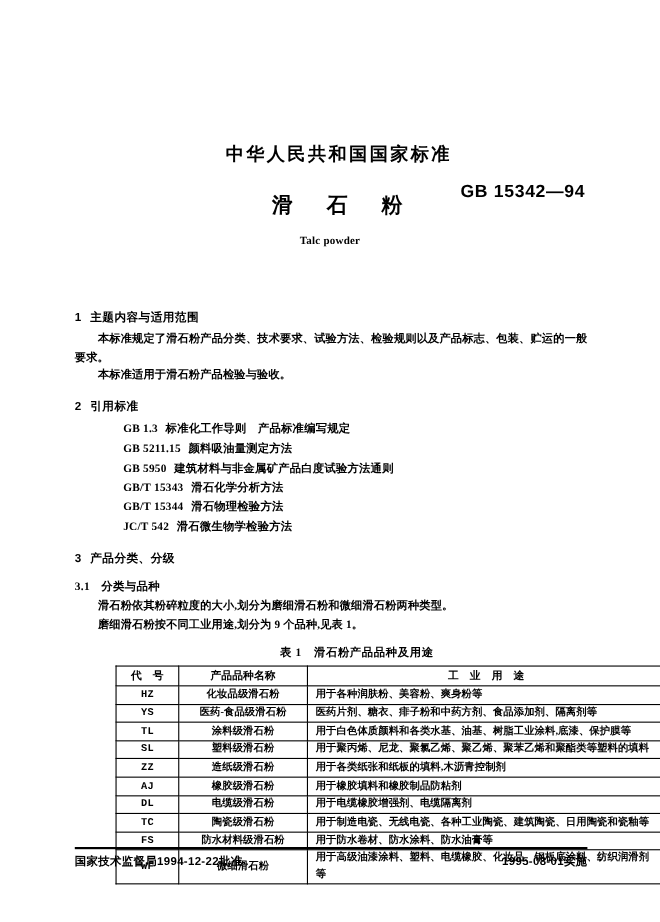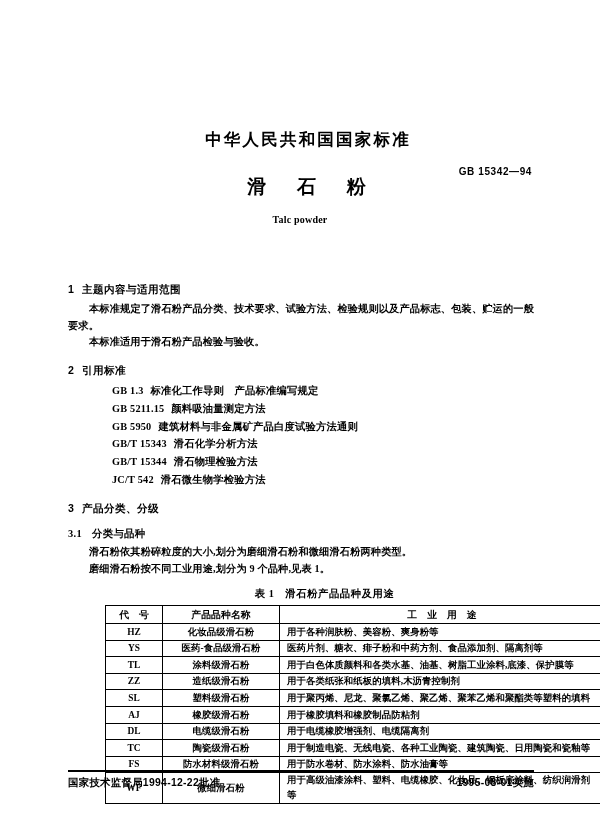--- a/index.html
+++ b/index.html
@@ -36,21 +36,21 @@
     font-size: 16.5px;
     font-weight: bold;
     letter-spacing: 2.2px;
     line-height: 1.2;
     padding-left: 16px;
   }
   .std-number {
     position: absolute;
     right: 0px;
     top: 36px;
-    font-size: 10px;
+    font-size: 16px;
     font-weight: bold;
     letter-spacing: 0.6px;
     font-family: "Liberation Sans", sans-serif;
   }
   .doc-title {
     text-align: center;
     font-size: 19px;
     font-weight: bold;
     letter-spacing: 13px;
     margin-top: 24px;
@@ -156,21 +156,21 @@
   table.talc thead th {
     height: 17px;
     font-size: 9.8px;
   }
   table.talc tr:first-child th {
     border-top: 1.9px solid #000;
   }
   table.talc tr:last-child td {
     border-bottom: 1.9px solid #000;
   }
-  .col-code   { width: 48px;  text-align: center; }
+  .col-code   { width: 48px;  text-align: center; font-family: Liberation Mono, monospace; }
   .col-name   { width: 108px; text-align: center; }
   .col-use    { width: 310px; text-align: left; padding-left: 7px !important; }
   .sp-wide { letter-spacing: 5px; }
   .sp-use  { letter-spacing: 5px; }
 
   
   .footer {
     position: absolute;
     left: 68px;
     top: 758px;
@@ -252,28 +252,28 @@
             <td class="col-code">YS</td>
             <td class="col-name">医药-食品级滑石粉</td>
             <td class="col-use">医药片剂、糖衣、痱子粉和中药方剂、食品添加剂、隔离剂等</td>
           </tr>
           <tr>
             <td class="col-code">TL</td>
             <td class="col-name">涂料级滑石粉</td>
             <td class="col-use">用于白色体质颜料和各类水基、油基、树脂工业涂料,底漆、保护膜等</td>
           </tr>
           <tr>
+            <td class="col-code">SL</td>
+            <td class="col-name">塑料级滑石粉</td>
+            <td class="col-use">用于聚丙烯、尼龙、聚氯乙烯、聚乙烯、聚苯乙烯和聚酯类等塑料的填料</td>
+          </tr>
+          <tr>
             <td class="col-code">ZZ</td>
             <td class="col-name">造纸级滑石粉</td>
             <td class="col-use">用于各类纸张和纸板的填料,木沥青控制剂</td>
-          </tr>
-          <tr>
-            <td class="col-code">SL</td>
-            <td class="col-name">塑料级滑石粉</td>
-            <td class="col-use">用于聚丙烯、尼龙、聚氯乙烯、聚乙烯、聚苯乙烯和聚酯类等塑料的填料</td>
           </tr>
           <tr>
             <td class="col-code">AJ</td>
             <td class="col-name">橡胶级滑石粉</td>
             <td class="col-use">用于橡胶填料和橡胶制品防粘剂</td>
           </tr>
           <tr>
             <td class="col-code">DL</td>
             <td class="col-name">电缆级滑石粉</td>
             <td class="col-use">用于电缆橡胶增强剂、电缆隔离剂</td>

